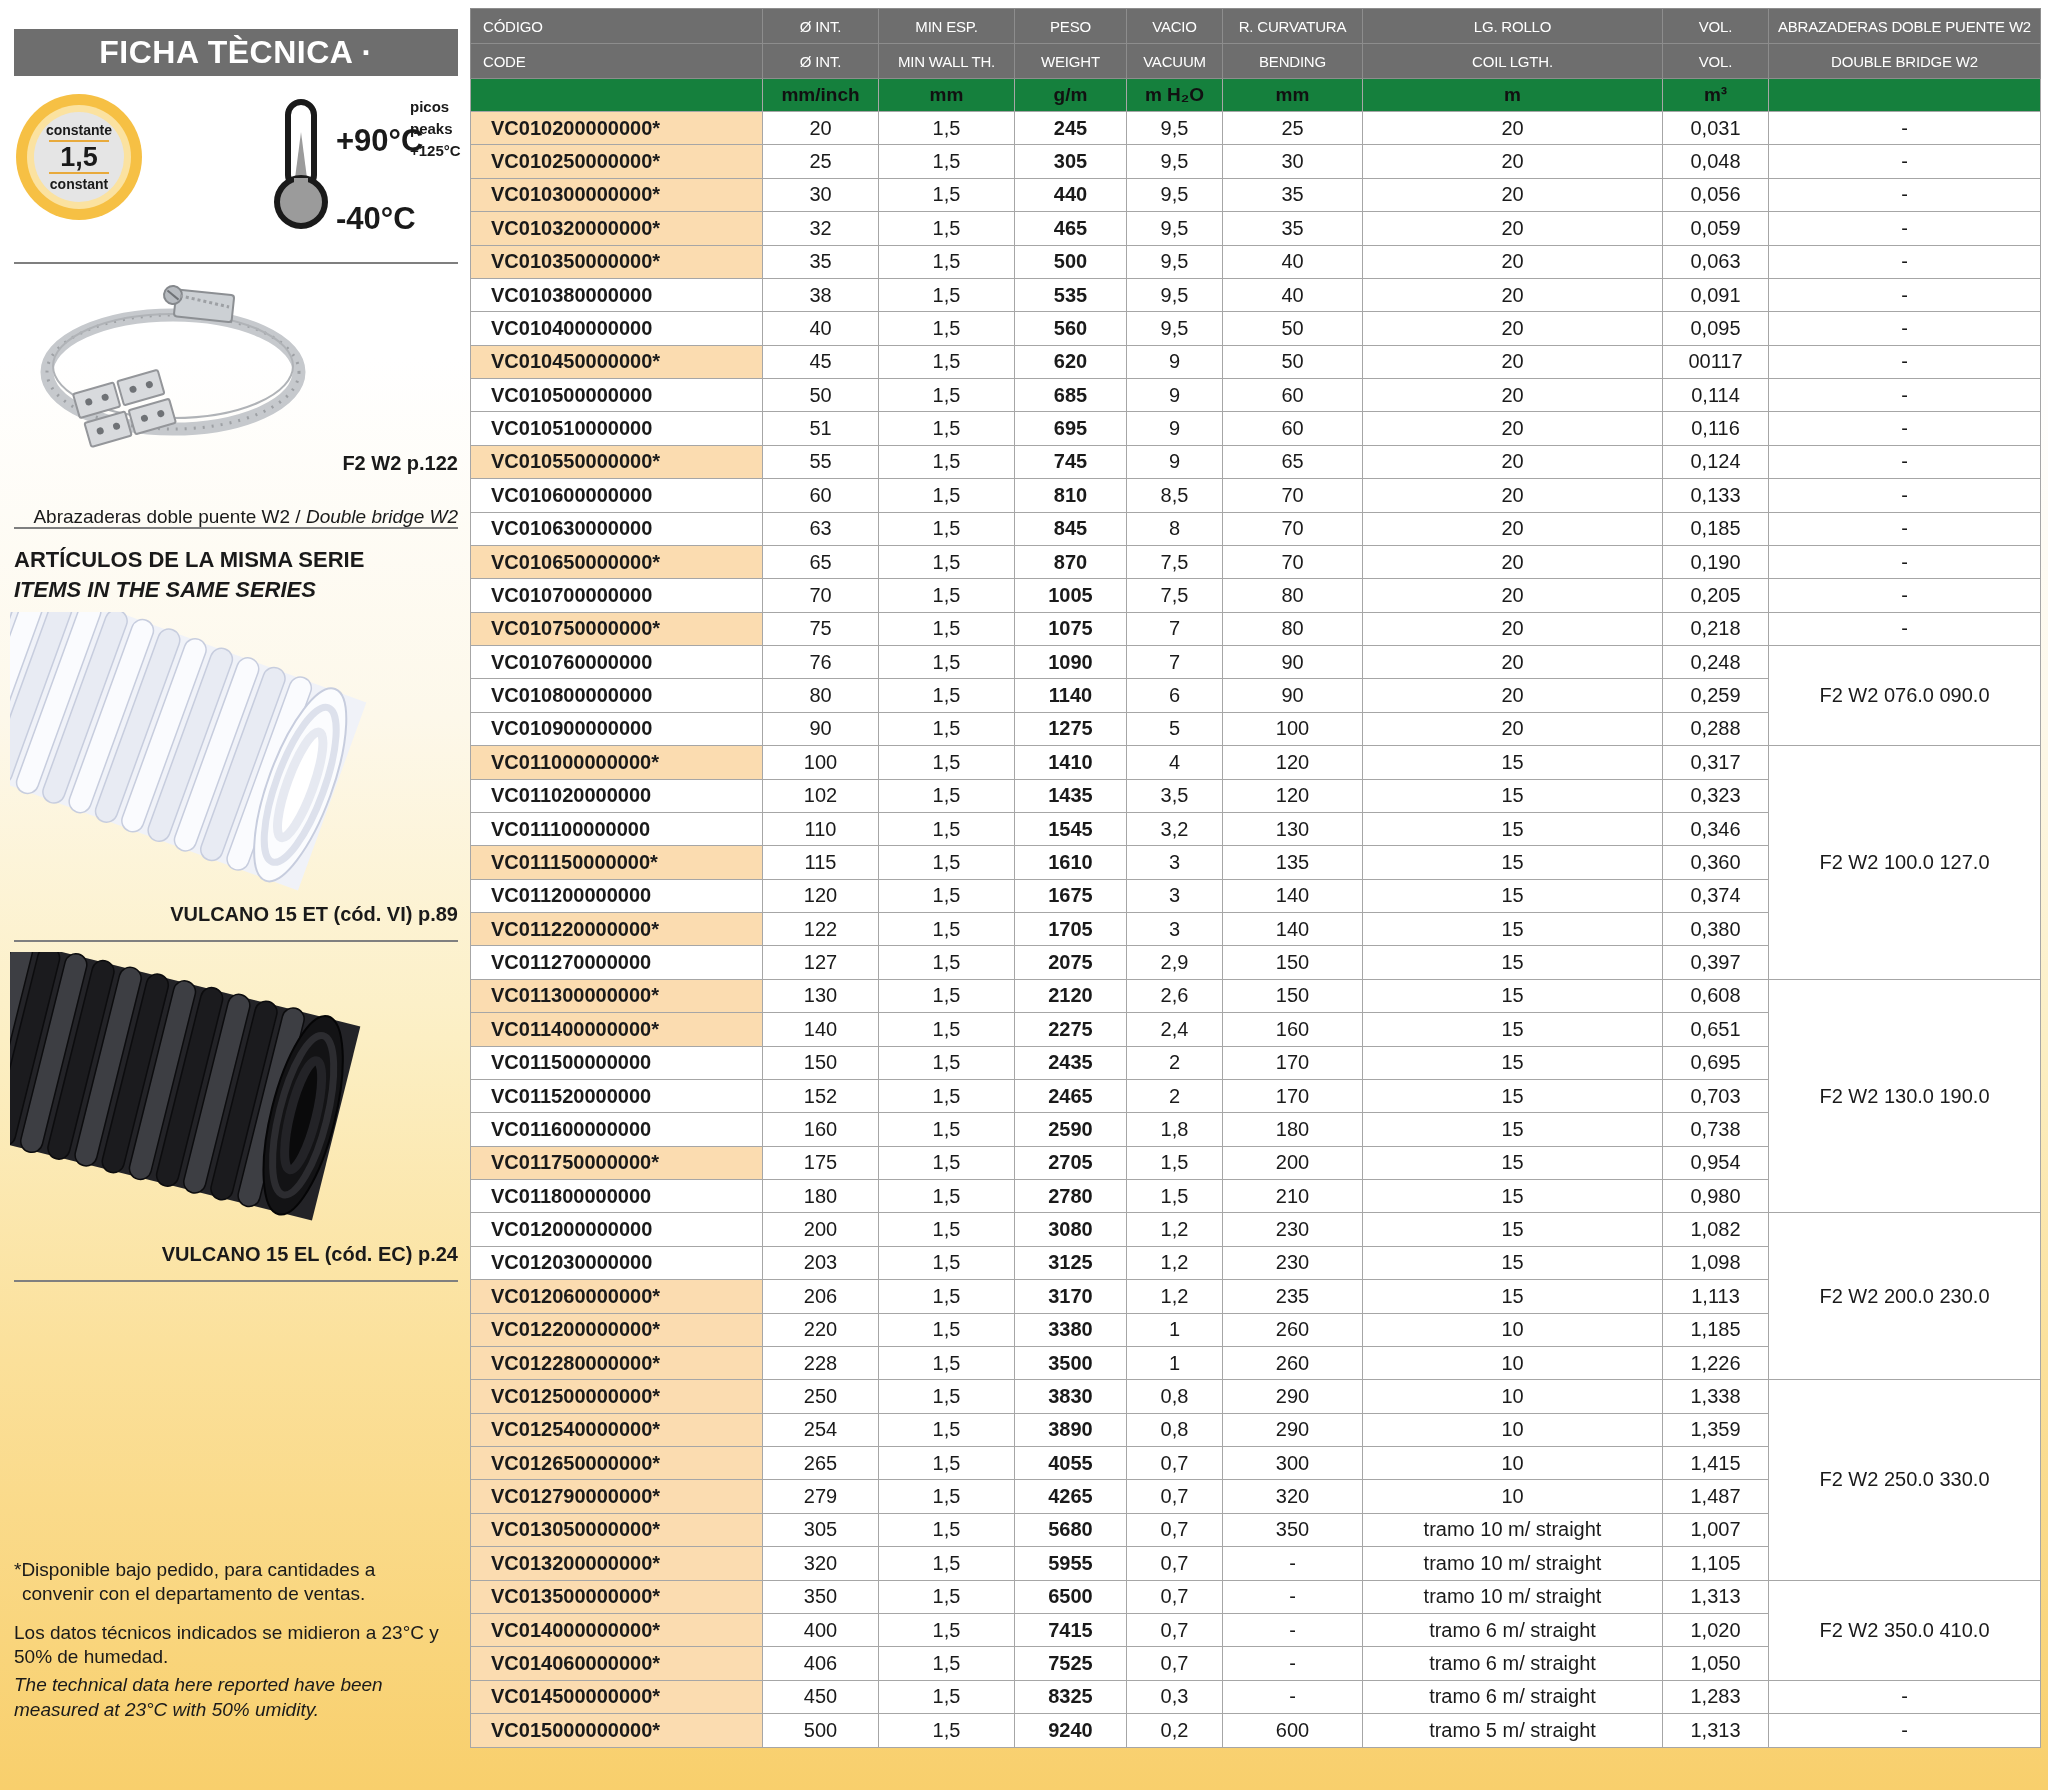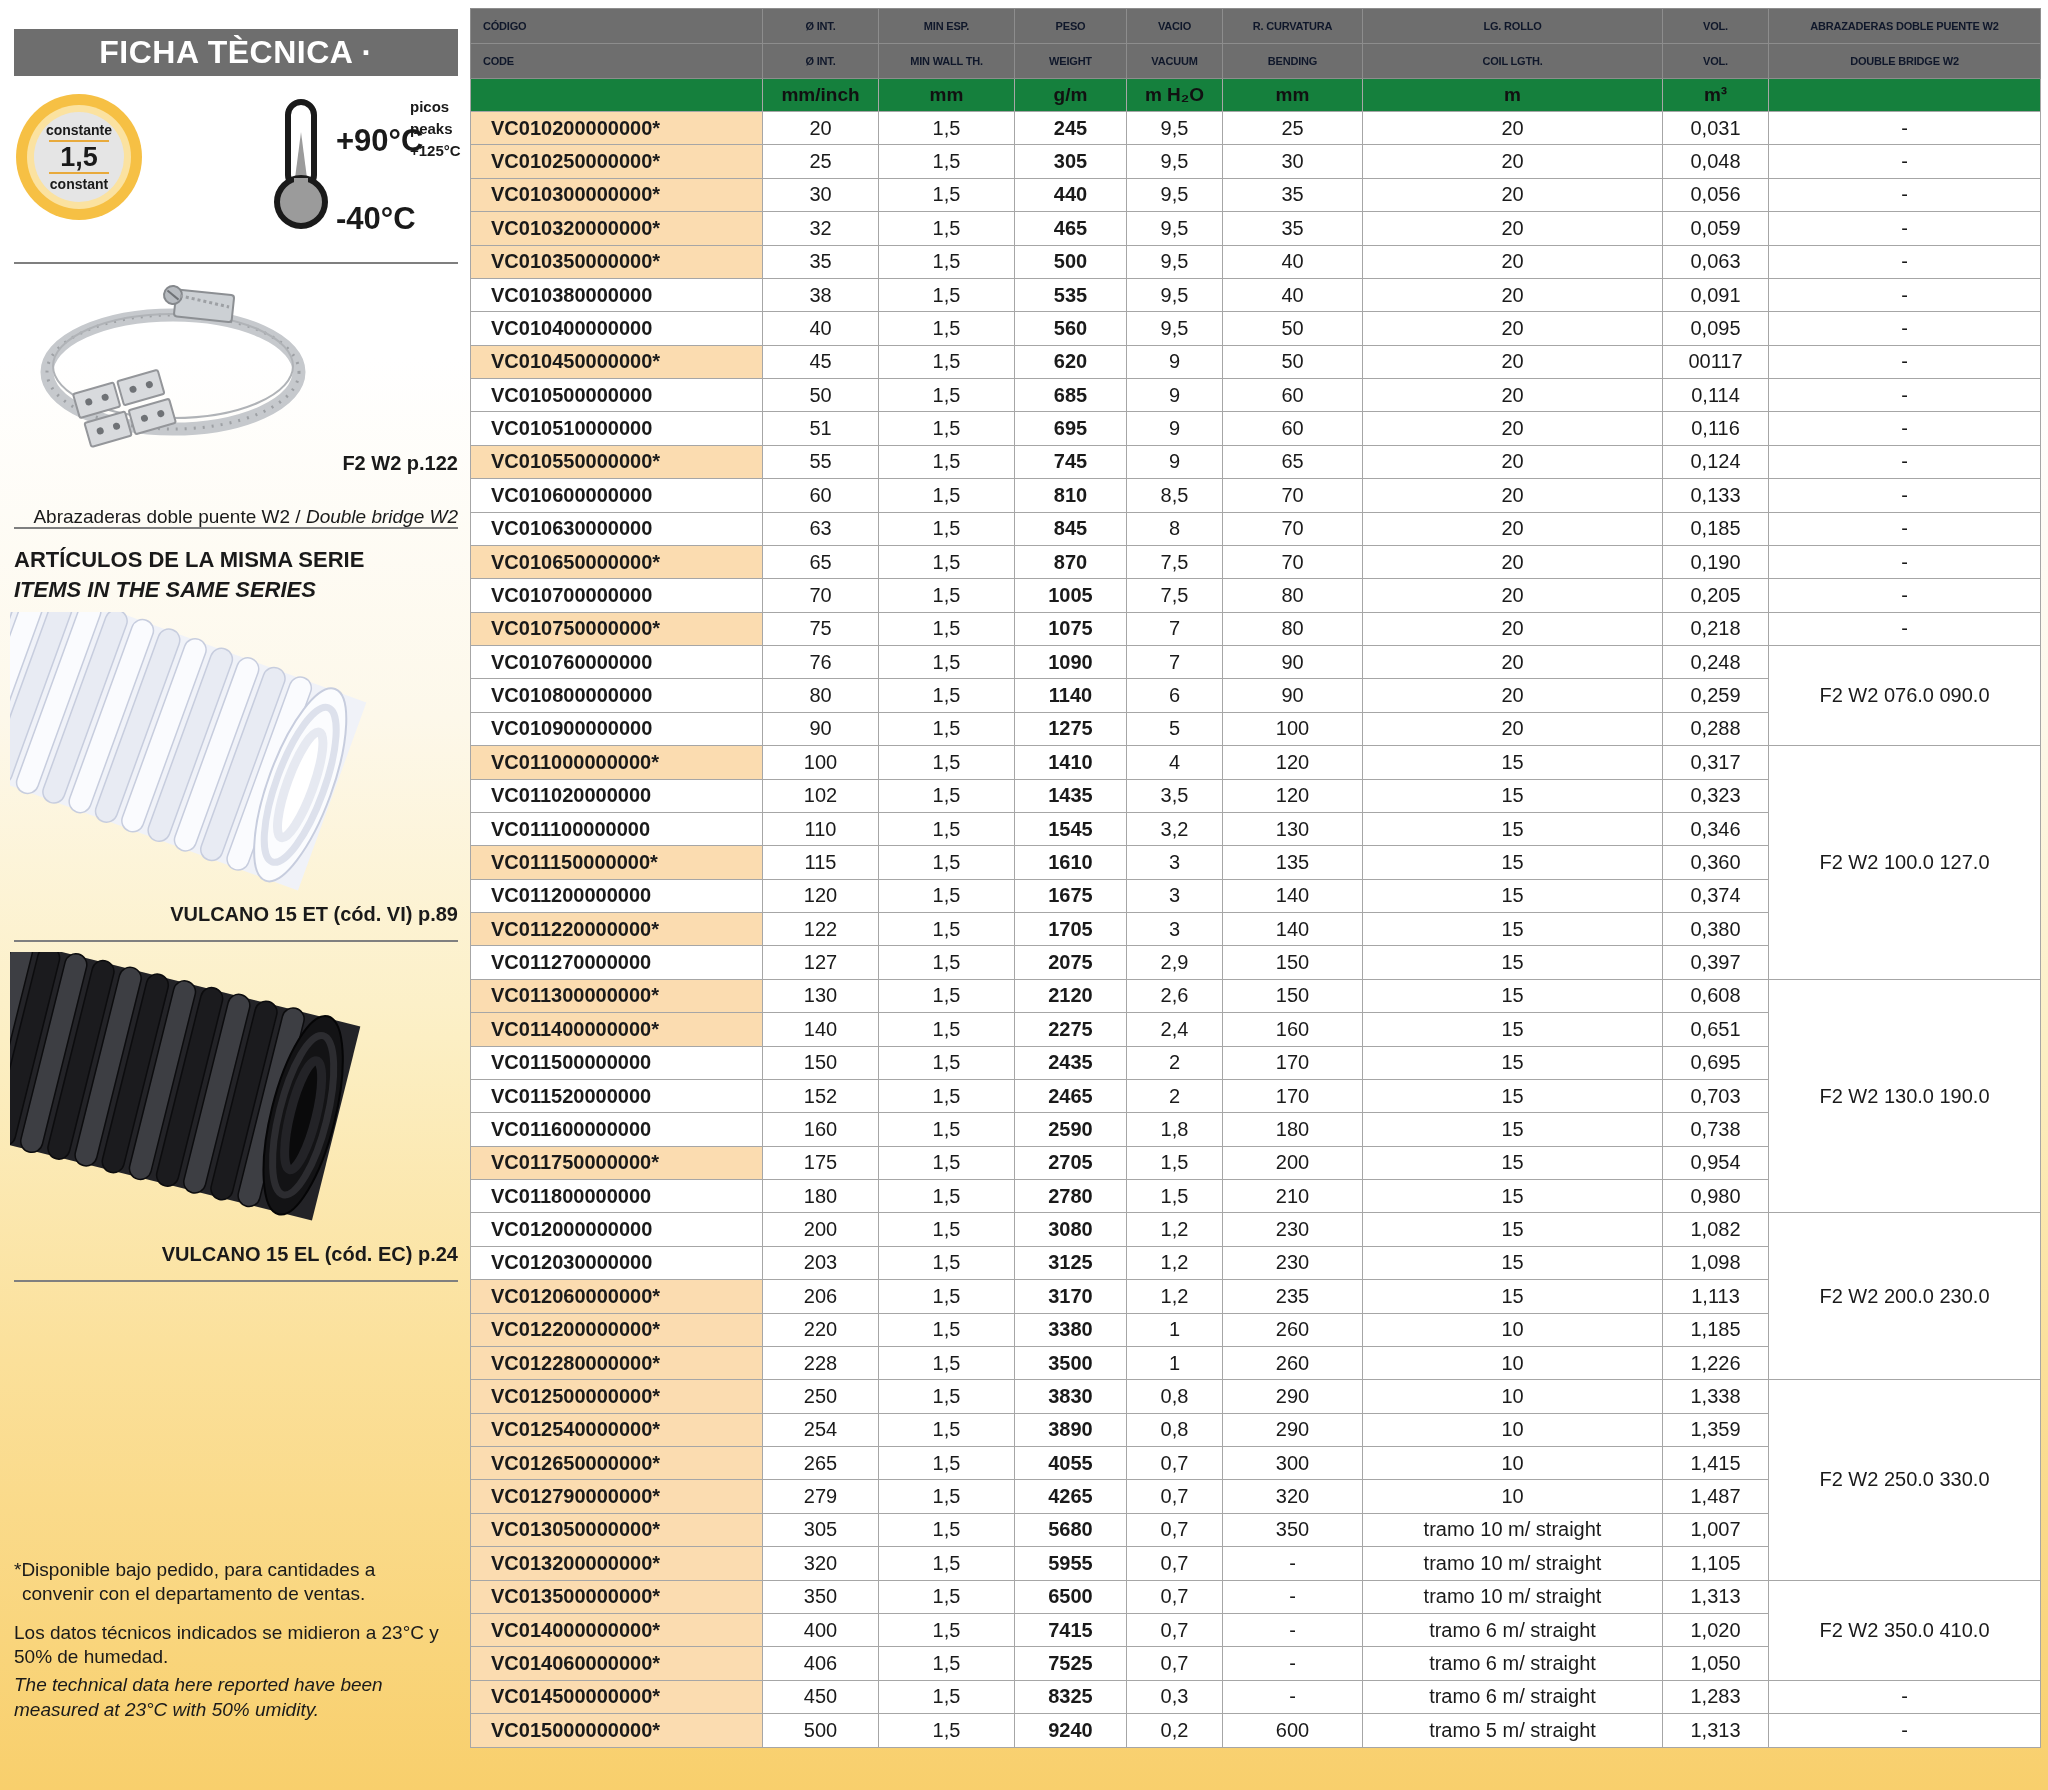--- a/index.html
+++ b/index.html
@@ -31,21 +31,21 @@
   .foot{width:452px;font-size:19px;line-height:1.28;}
   .foot p{margin:0 0 4px 0;}
   .foot .ind{padding-left:8px;}
   .foot .it{font-style:italic;}
   .foot .gap{margin-top:14px;}
   
   .spec-table{left:470px;top:8px;}
   table{border-collapse:collapse;width:1570px;height:1740px;table-layout:fixed;background:#fff;}
   th,td{border:1px solid #a6a6a6;font-size:20px;text-align:center;padding:0 4px;
     overflow:hidden;white-space:nowrap;}
-  tr.h th{background:#6e6e6e;color:#0f172a;font-size:11px;font-weight:bold;border-color:#8d8d8d;
+  tr.h th{background:#6e6e6e;color:#ffffff;font-size:15px;font-weight:normal;border-color:#8d8d8d;
     height:34px;letter-spacing:-0.2px;}
   tr.units td{background:#15803d;color:#111;font-weight:bold;height:32px;font-size:19px;}
   th.left,td.left{text-align:left;padding-left:12px;}
   td.code{text-align:left;padding-left:20px;font-weight:bold;}
   td.code.star{background:#fbdcb0;}
   td.weight{font-weight:bold;}
 </style>
 </head>
 <body>
 

